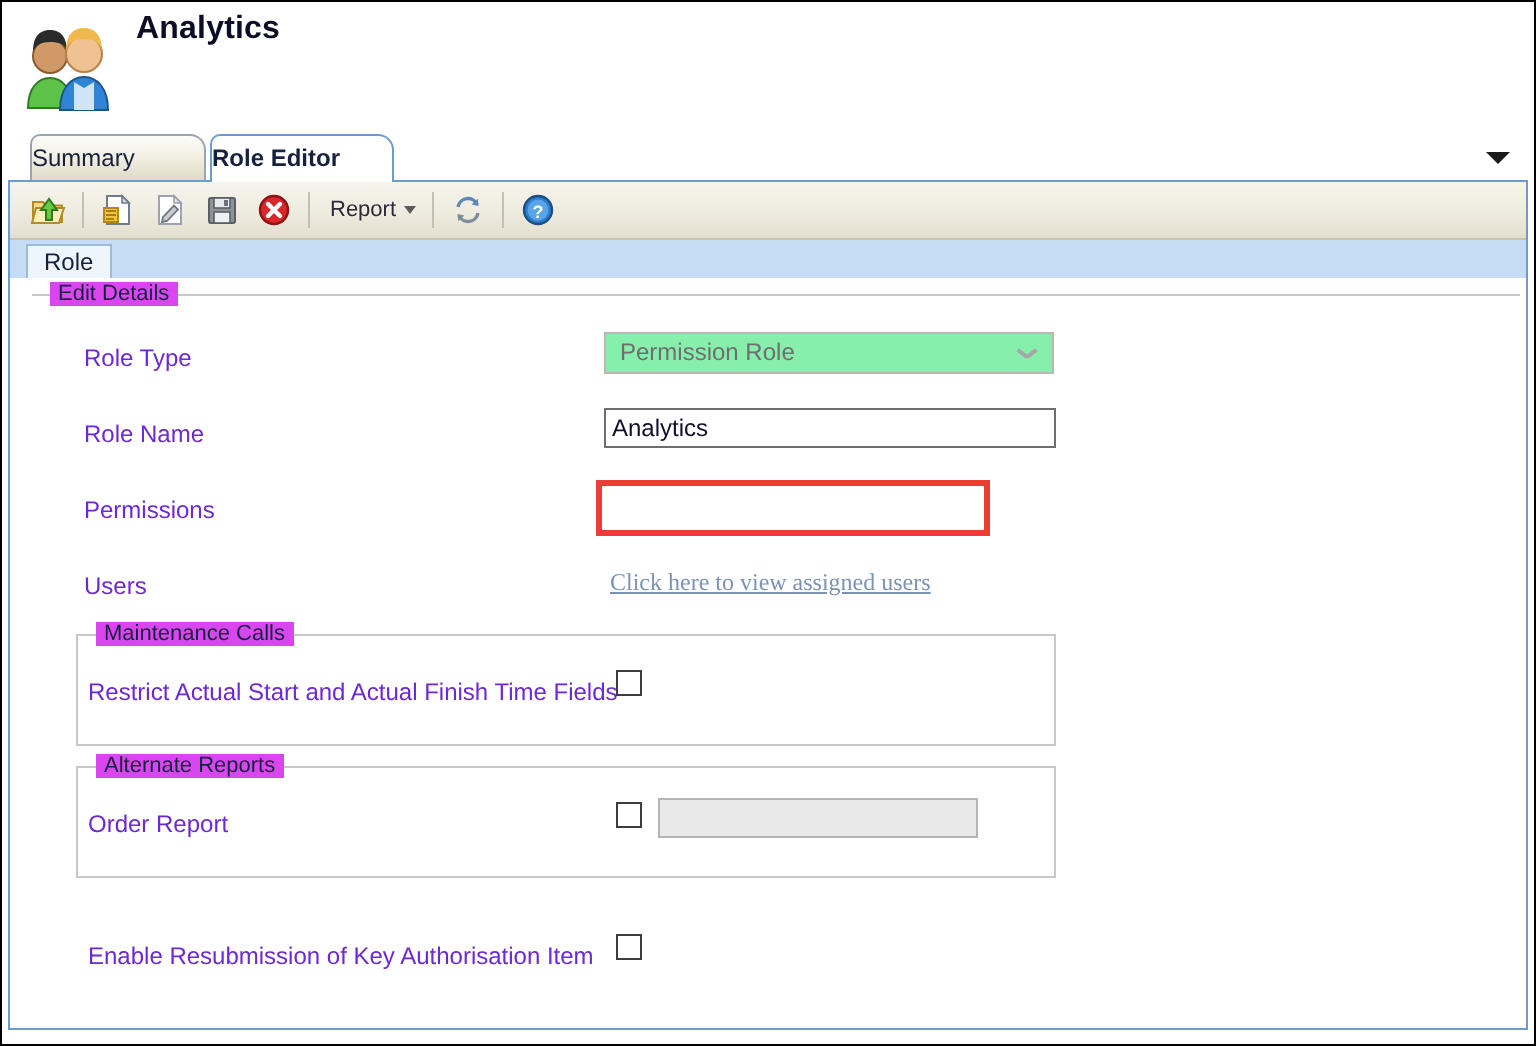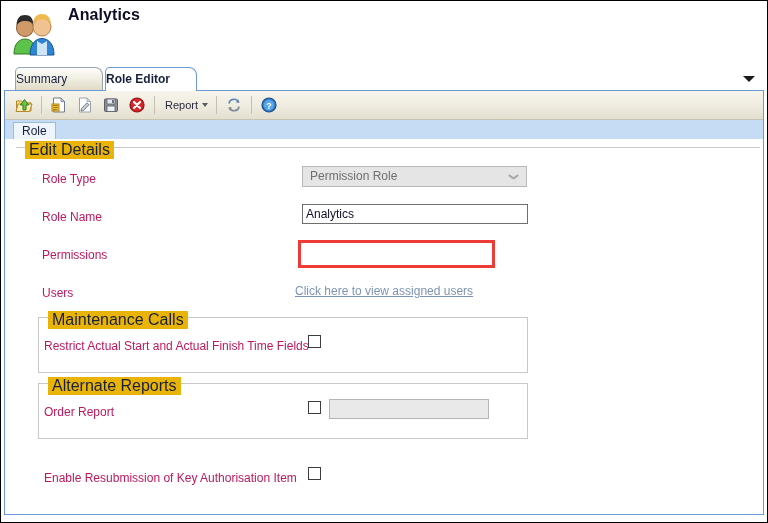--- a/index.html
+++ b/index.html
@@ -186,32 +186,32 @@
   }
 
   .fieldset {
     position: absolute;
     box-sizing: border-box;
     border: 1px solid #c8c8c8;
   }
   .fieldset > .legend {
     position: absolute;
     top: -7px; left: 9px;
-    background: #eab308;
+    background: #d946ef;
     padding: 0 4px;
-    font-size: 16px;
+    font-size: 11px;
     color: #16213e;
     white-space: nowrap;
     text-align: right;
   }
 
   .field-label {
     position: absolute;
     font-size: 12px;
-    color: #be185d;
+    color: #6d28d9;
     white-space: nowrap;
   }
 
   .textbox {
     position: absolute;
     box-sizing: border-box;
     height: 20px;
     background: #ffffff;
     border: 1px solid #6e6e6e;
     font-family: "Liberation Sans", sans-serif;
@@ -224,21 +224,21 @@
   .textbox.disabled {
     background: #e9e9e9;
     border: 1px solid #b4b4b4;
     color: #7a7a7a;
   }
 
   .combo {
     position: absolute;
     box-sizing: border-box;
     height: 21px;
-    background: #e5e5e5;
+    background: #86efac;
     border: 1px solid #b8b8b8;
     font-size: 12px;
     color: #6f6f6f;
     line-height: 19px;
     padding-left: 7px;
     cursor: default;
   }
   .combo .chev {
     position: absolute;
     right: 8px; top: 7px;
@@ -400,21 +400,21 @@
         <span class="chev"></span>
       </div>
 
       <div class="field-label" style="left:37px; top:71px;text-align:center;">Role Name</div>
       <input class="textbox" type="text" style="left: 297px; top: 65px; width: 226px;" value="Analytics">
 
       <div class="field-label" style="left:37px; top:109px;">Permissions</div>
       <div class="red-highlight" style="left:293px; top:101px; width:197px; height:28px;"></div>
 
       <div class="field-label" style="left:37px; top:147px;">Users</div>
-      <div class="linkish" style="left:290px; top:145px;">Click here to view assigned users</div>
+      <div class="linkish" style="left:300px; top:145px;font-family:Liberation Serif, serif;">Click here to view assigned users</div>
 
       <div class="fieldset" style="left:33px; top:178px; width:490px; height:56px;">
         <span class="legend">Maintenance Calls</span>
       </div>
       <div class="field-label" style="left:39px; top:200px;">Restrict Actual Start and Actual Finish Time Fields</div>
       <div class="checkbox" style="left:303px; top:196px;"></div>
 
       <div class="fieldset" style="left:33px; top:244px; width:490px; height:56px;">
         <span class="legend">Alternate Reports</span>
       </div>

